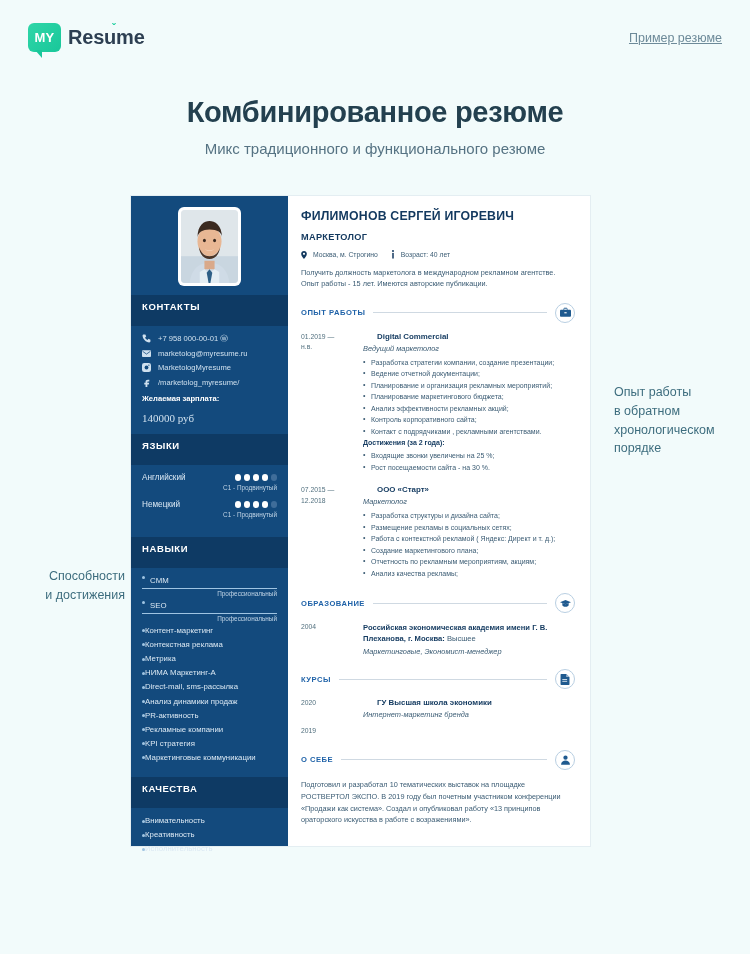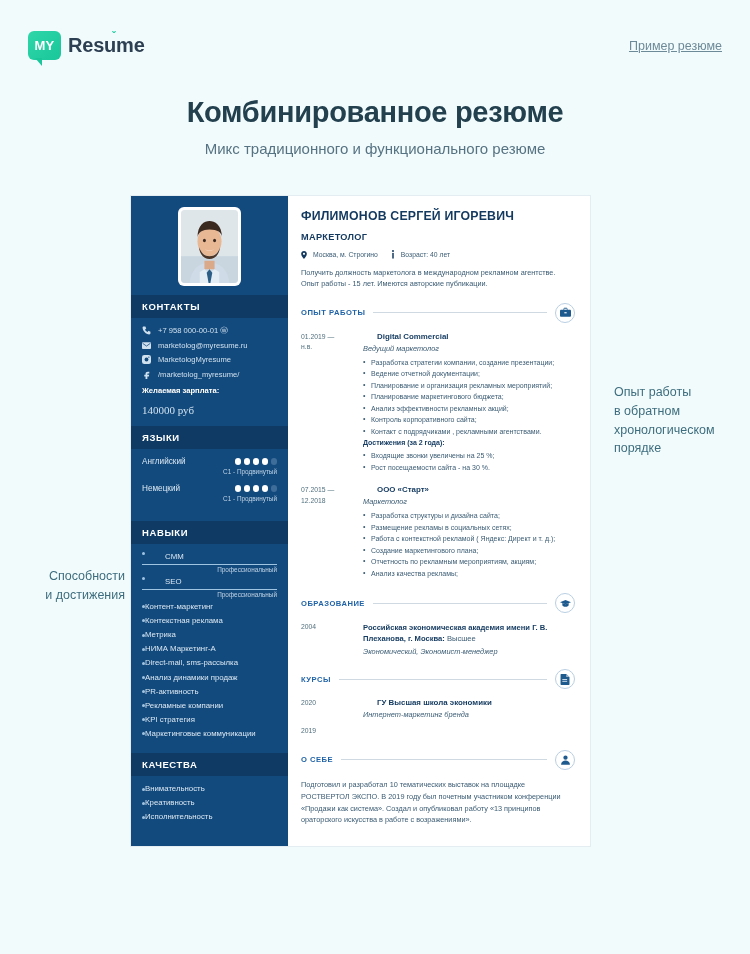--- a/index.html
+++ b/index.html
@@ -6,21 +6,21 @@
   html, body {
     width: 750px; height: 954px;
     background: #f2fbfb;
     font-family: "Liberation Sans", sans-serif;
     overflow: hidden;
   }
   .page { position: relative; width: 750px; height: 954px; background: #f2fbfb; }
 
   
   .topbar {
-    position: absolute; top: 8px; left: 0; width: 750px; height: 75px;
+    position: absolute; top: 0; left: 0; width: 750px; height: 75px;
     display: flex; align-items: center; justify-content: space-between;
     padding: 0 28px;
   }
   .logo { display: flex; align-items: center; gap: 7px; }
   .logo-badge {
     position: relative; width: 33px; height: 29px; border-radius: 6px;
     background: linear-gradient(135deg,#2fd6a8 0%,#19c79a 100%);
     display: flex; align-items: center; justify-content: center;
   }
   .logo-badge::after {
@@ -62,42 +62,42 @@
   .photo {
     width:63px; height:79px; border-radius:6px; background:#fff;
     padding:3px; overflow:hidden;
   }
   .photo-inner {
     width:100%; height:100%; border-radius:4px; overflow:hidden; position:relative;
     background:#e9eef2;
   }
   .sb-head {
     background:#0e3a64; color:#fff; font-size:9.5px; font-weight:bold;
-    letter-spacing:.6px; padding:6px 0 6px 11px;
+    letter-spacing:.6px; padding:6px 0 14px 11px;
   }
   .sb-body { padding: 8px 11px 10px 11px; }
   .contact-row {
     display:flex; align-items:center; gap:7px; color:#cfe0ee;
     font-size:7.6px; margin-bottom:5.5px; line-height:1.2;
   }
   .ci { width:9px; height:9px; flex:none; display:flex; align-items:center; justify-content:center; }
   .ci svg { display:block; }
   .salary-label { color:#fff; font-size:7.6px; font-weight:bold; margin-top:7px; }
   .salary-val { color:#cfe0ee; font-size:11px; margin-top:9px;font-family:Liberation Serif, serif; }
 
   .lang-row { margin-bottom:9px; }
   .lang-top { display:flex; align-items:center; justify-content:space-between; }
   .lang-name { color:#dbe8f3; font-size:8.2px;text-align:right; }
   .dots { display:flex; gap:2.5px; }
   .dot { width:6.5px; height:6.5px; border-radius:50%; background:#fff; }
   .dot.off { background:#3f6d9a; }
   .lang-level { color:#bfd3e5; font-size:6.4px; text-align:right; margin-top:2px; }
 
   .skill-item { margin-bottom:4px; }
-  .skill-top { display:flex; align-items:flex-start; gap:20px; }
+  .skill-top { display:flex; align-items:flex-start; gap:5px; }
   .bullet { width:3px; height:3px; border-radius:50%; background:#9fc4e2; flex:none; }
   .skill-name { color:#dbe8f3; font-size:7.8px; }
   .skill-bar { height:1px; background:#9fc4e2; margin:3px 0 1px 0; }
   .skill-level { color:#bfd3e5; font-size:6.4px; text-align:right; }
   .plain-item {
     display:flex; align-items:center; color:#dbe8f3;
     font-size:7.8px; margin-bottom:4.4px; line-height:1.25;
   }
 
   
@@ -424,21 +424,21 @@
               <path d="M8 1 L16 4 L8 7 L0 4 Z"></path>
               <path d="M3.4 5.3 V8.6 C3.4 9.9 5.5 10.8 8 10.8 C10.5 10.8 12.6 9.9 12.6 8.6 V5.3 L8 7.2 Z"></path>
             </svg>
         </span>
       </div>
       <div id="eduBody">
           <div class="entry">
             <div class="entry-date">2004</div>
             <div class="entry-body">
               <div class="e-edu-title">Российская экономическая академия имени Г. В. Плеханова, г. Москва: <span class="light">Высшее</span></div>
-              <div class="e-sub">Экономический, Экономист-менеджер</div>
+              <div class="e-sub">Маркетинговые, Экономист-менеджер</div>
             </div>
           </div>
         </div>
 
       <div class="sec-head">
         <span class="sec-title">КУРСЫ</span>
         <span class="sec-line"></span>
         <span class="sec-icon">
           <svg width="10" height="11" viewBox="0 0 13 16" fill="#1f5a8f">
               <path d="M1 0 h7.5 L13 4.2 V15 a1 1 0 0 1 -1 1 H1 a1 1 0 0 1 -1 -1 V1 A1 1 0 0 1 1 0 Z"></path>

